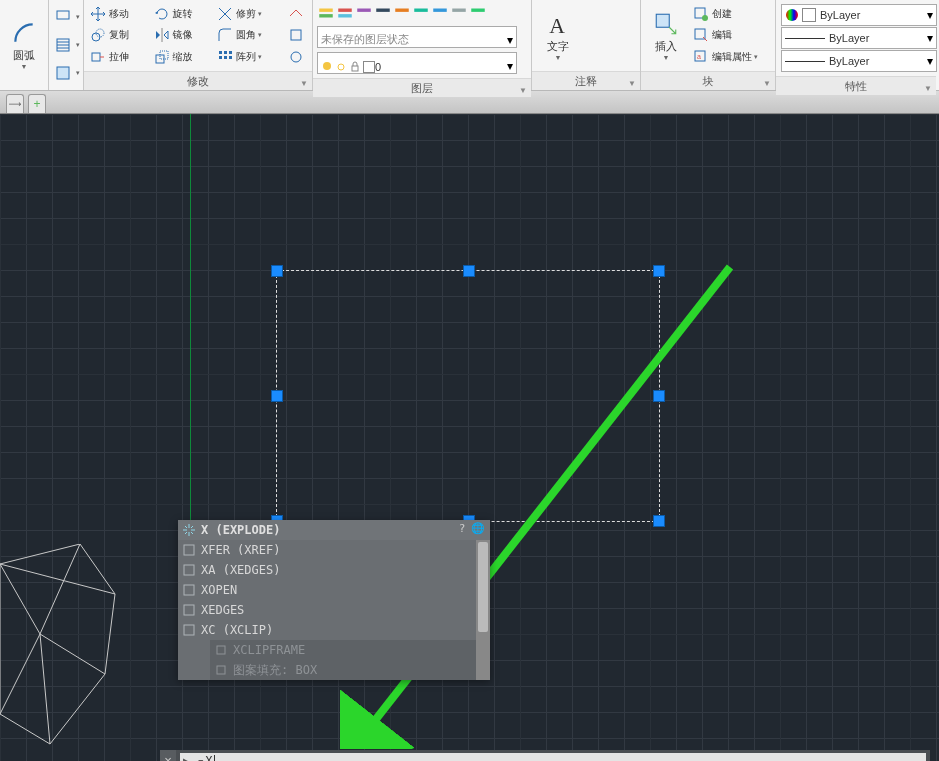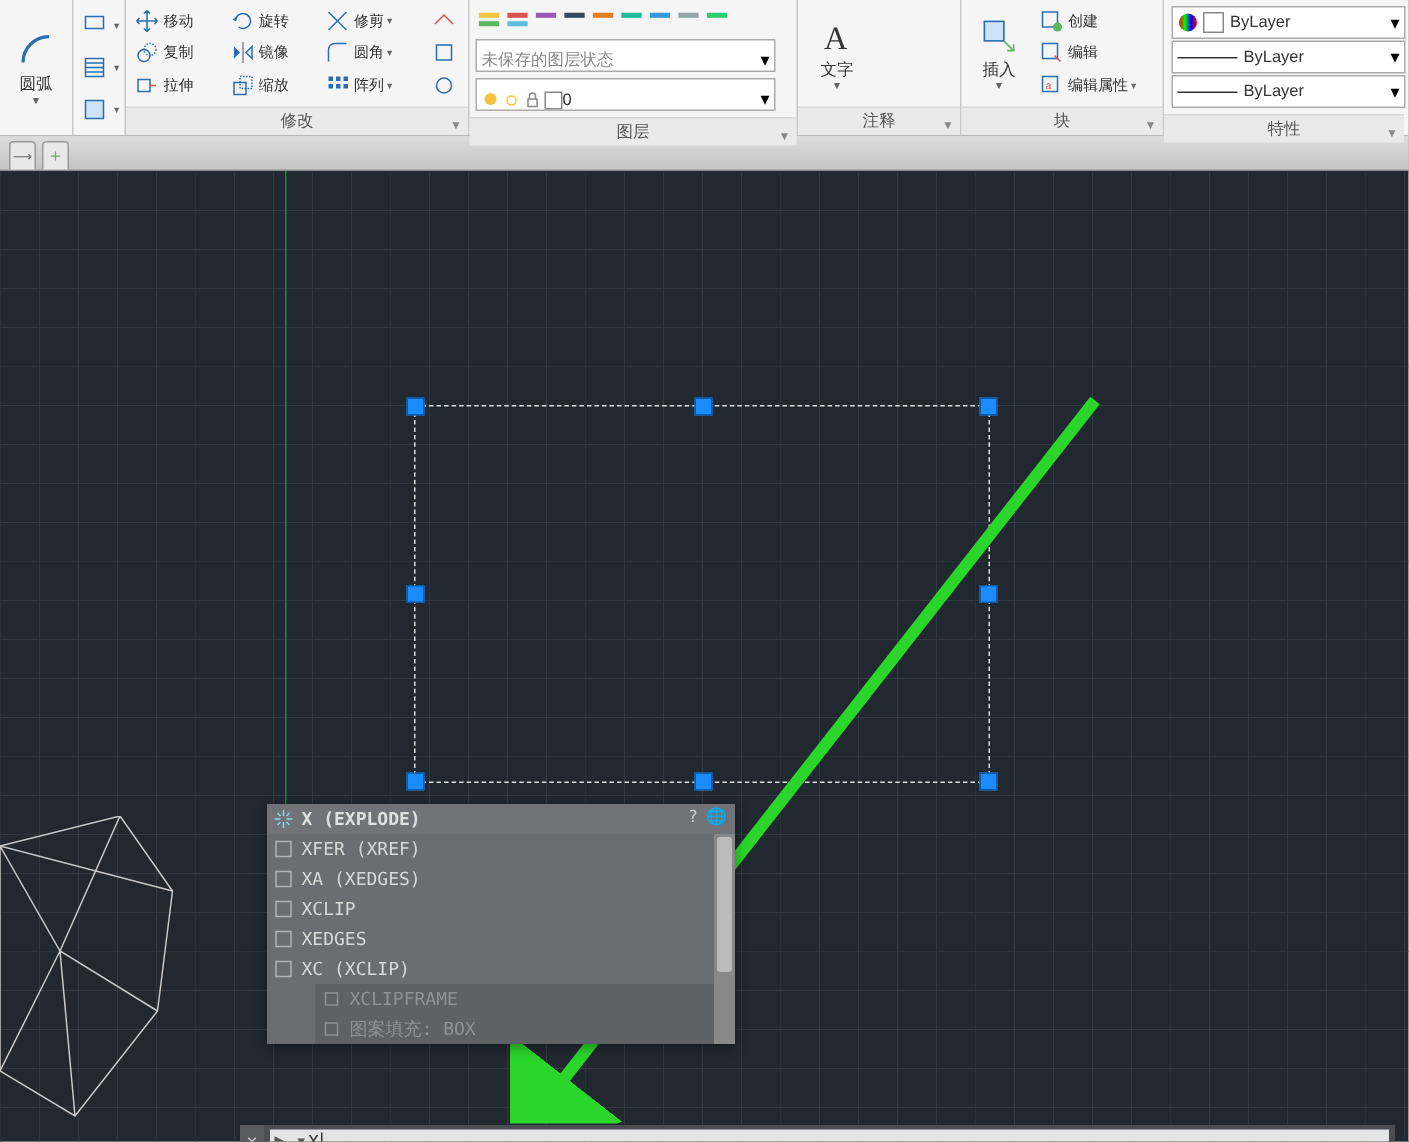--- a/index.html
+++ b/index.html
@@ -28,21 +28,21 @@
 .prop-combo .txt{flex:1;font-size:11px;color:#333;}
 .tabstrip{height:22px;background:linear-gradient(#dcdcdc,#c4c4c4);border-bottom:1px solid #888;display:flex;align-items:end;padding-left:6px;gap:4px;}
 .tab{height:18px;width:16px;background:#e8e8e8;border:1px solid #999;border-bottom:none;border-radius:3px 3px 0 0;display:flex;align-items:center;justify-content:center;}
 .canvas{position:relative;height:649px;background:#212830;}
 .grid{position:absolute;inset:0;background-image:linear-gradient(#2a3139 1px,transparent 1px),linear-gradient(90deg,#2a3139 1px,transparent 1px),linear-gradient(#323942 1px,transparent 1px),linear-gradient(90deg,#323942 1px,transparent 1px);background-size:130px 130px,130px 130px,26px 26px,26px 26px;}
 .vline{position:absolute;left:190px;top:0;width:1px;height:480px;background:#0e8a3a;}
 .sel-rect{position:absolute;left:276px;top:156px;width:382px;height:250px;border:1px dashed #ddd;}
 .grip{position:absolute;width:10px;height:10px;background:#1a8cff;border:1px solid #0a5aa8;}
 .wire{position:absolute;stroke:#c8c8c8;stroke-width:1;fill:none;}
 .arrow-svg{position:absolute;pointer-events:none;}
-.autocomplete{position:absolute;left:178px;top:422px;width:312px;background:#6a6e72;color:#d8d8d8;font-family:Consolas,monospace;font-size:12px;box-shadow:0 2px 8px rgba(0,0,0,.4);}
+.autocomplete{position:absolute;left:178px;top:406px;width:312px;background:#6a6e72;color:#d8d8d8;font-family:Consolas,monospace;font-size:12px;box-shadow:0 2px 8px rgba(0,0,0,.4);}
 .ac-head{background:#707478;height:20px;display:flex;align-items:center;padding:0 4px;}
 .ac-head .title{flex:1;font-weight:bold;color:#e0e0e0;}
 .ac-head .hbtn{width:16px;height:16px;color:#ccc;font-size:11px;text-align:center;}
 .ac-item{height:20px;display:flex;align-items:center;padding:0 4px;}
 .ac-item .ic{width:14px;height:14px;margin-right:5px;}
 .ac-item.dim{color:#8e9296;background:#5e6266;margin-left:32px;}
 .ac-item.dim .plus{margin-left:auto;color:#aaa;}
 .ac-scroll{position:absolute;right:0;top:20px;bottom:0;width:14px;background:#888;}
 .ac-scroll .thumb{background:#bbb;width:10px;margin:2px;height:90px;border-radius:2px;}
 .cmdline{position:absolute;left:160px;top:636px;height:22px;width:770px;background:#4a4e52;display:flex;align-items:center;}
@@ -391,21 +391,21 @@
         <div class="ac-item">
           <svg class="ic" viewBox="0 0 14 14">
             <rect x="2" y="2" width="10" height="10" stroke="#aeb4b8" fill="none"></rect>
           </svg>
           <span>XA (XEDGES)</span>
         </div>
         <div class="ac-item">
           <svg class="ic" viewBox="0 0 14 14">
             <rect x="2" y="2" width="10" height="10" stroke="#aeb4b8" fill="none"></rect>
           </svg>
-          <span>XCLIP</span>
+          <span>XOPEN</span>
         </div>
         <div class="ac-item">
           <svg class="ic" viewBox="0 0 14 14">
             <rect x="2" y="2" width="10" height="10" stroke="#aeb4b8" fill="none"></rect>
           </svg>
           <span>XEDGES</span>
         </div>
         <div class="ac-item">
           <svg class="ic" viewBox="0 0 14 14">
             <rect x="2" y="2" width="10" height="10" stroke="#aeb4b8" fill="none"></rect>

